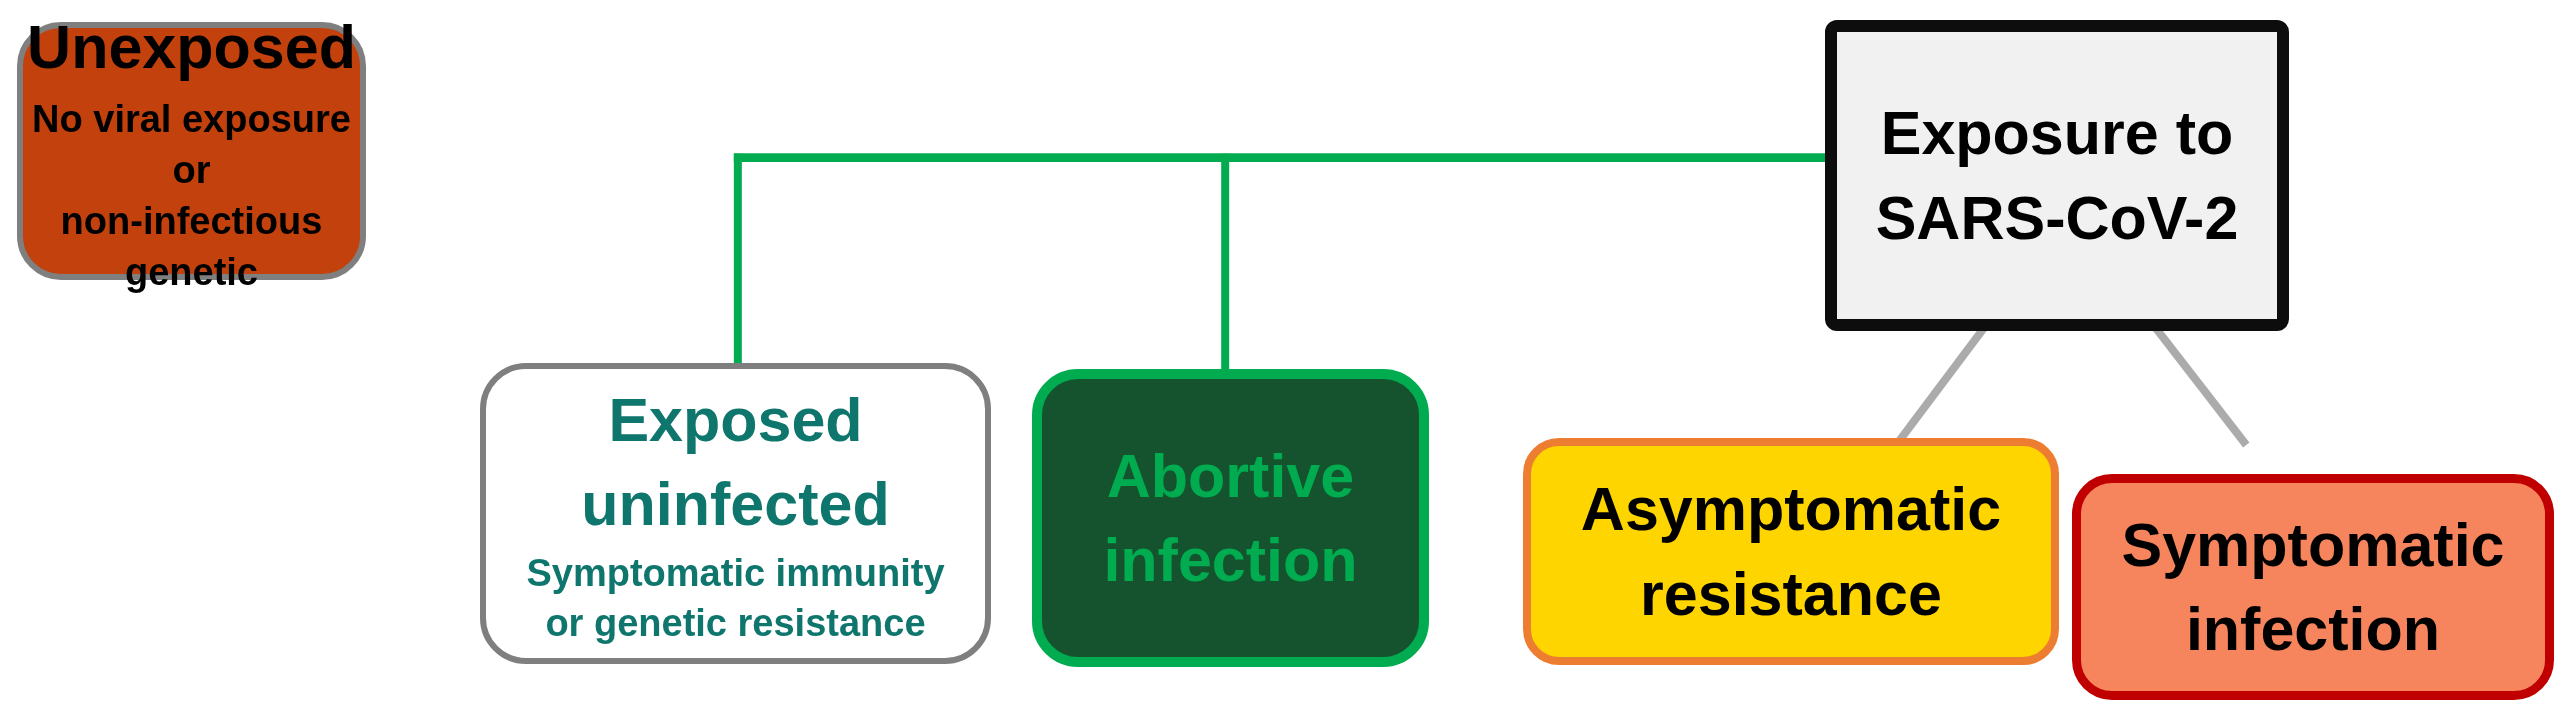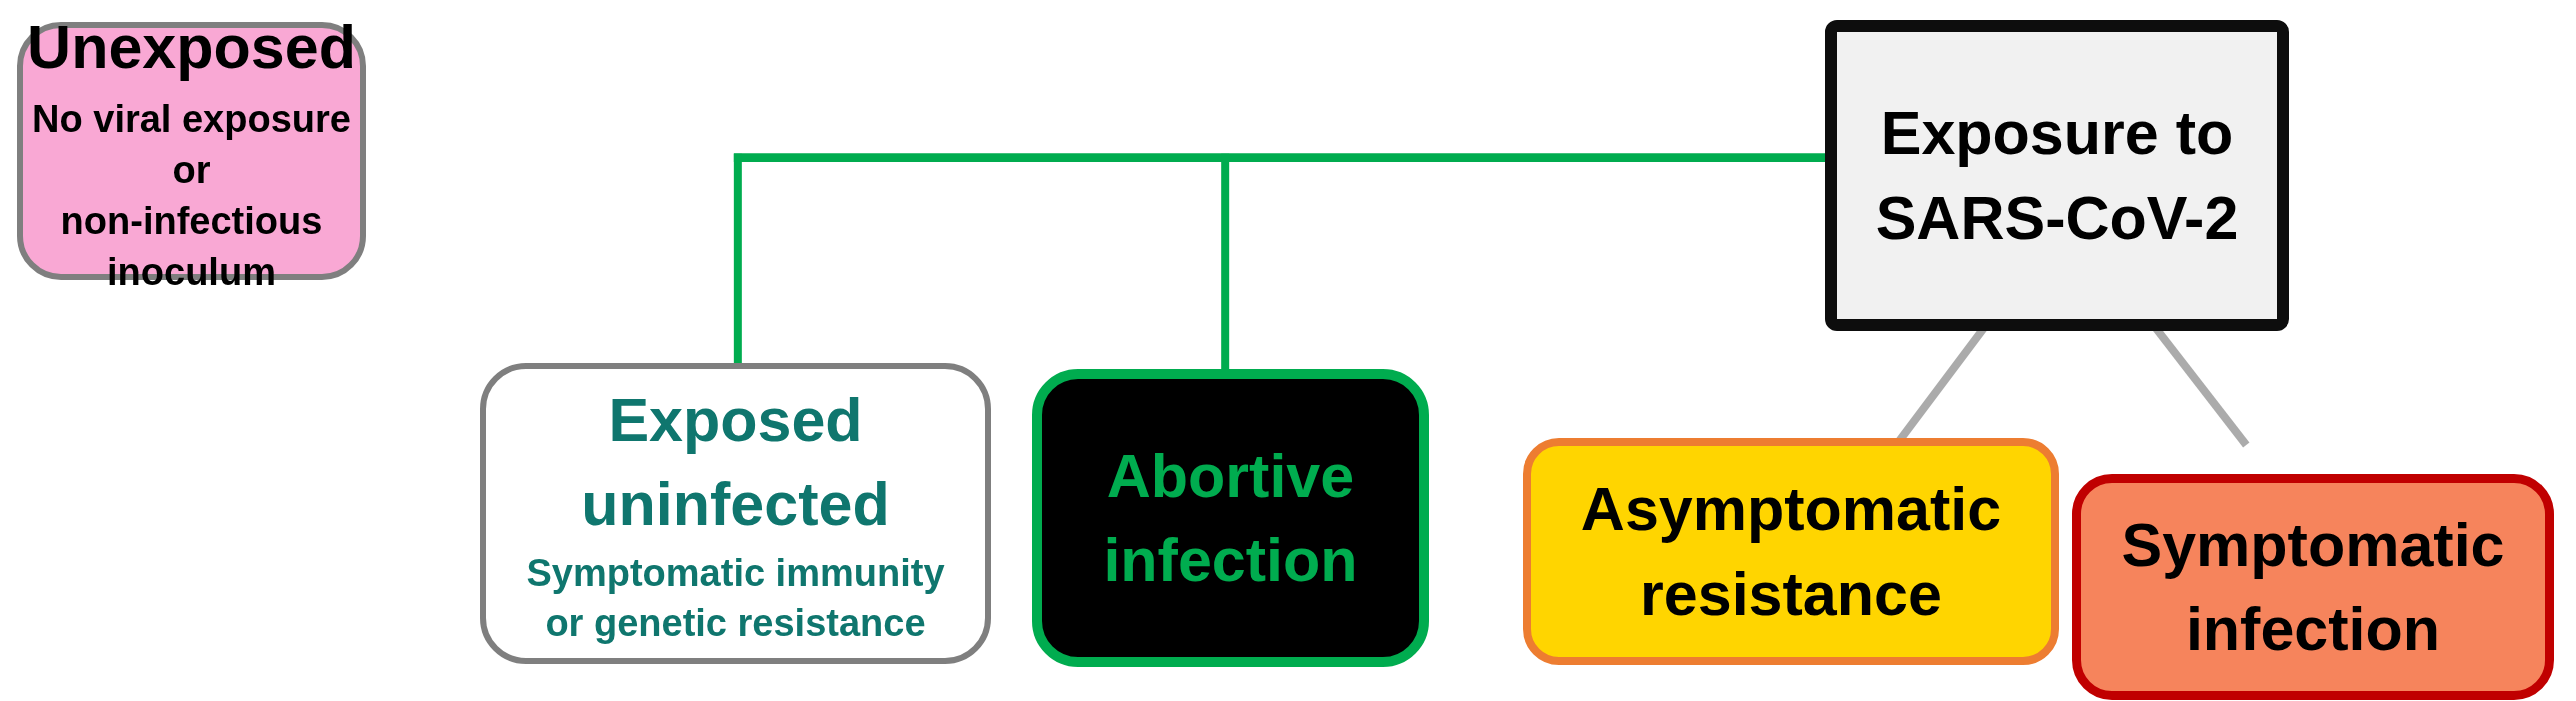--- a/index.html
+++ b/index.html
@@ -80,39 +80,39 @@
 <div class="canvas">
 
   <svg class="connectors" viewBox="0 0 3217 876" xmlns="http://www.w3.org/2000/svg">
     <line x1="916" y1="197" x2="2286" y2="197" stroke-width="11" stroke="#00AC4F"></line>
     <line x1="921" y1="192" x2="921" y2="462" stroke-width="10" stroke="#00AC4F"></line>
     <line x1="1530" y1="192" x2="1530" y2="470" stroke-width="10" stroke="#00AC4F"></line>
     <line x1="2478" y1="410" x2="2370" y2="554" stroke-width="10" stroke="#ABABAB"></line>
     <line x1="2693" y1="410" x2="2806" y2="556" stroke-width="10" stroke="#ABABAB"></line>
   </svg>
 
-  <div class="node node-unexposed" style="border-color: rgb(127, 127, 127); background: #f9a8d4; color: rgb(0, 0, 0);">
+  <div class="node node-unexposed" style="border-color: rgb(127, 127, 127); background: #c2410c; color: rgb(0, 0, 0);">
     <div class="title">Unexposed</div>
     <div class="subtitle">No viral exposure or
-non-infectious inoculum</div>
+non-infectious genetic</div>
   </div>
 
   <div class="node node-exposure" style="border-color: rgb(13, 13, 13); background: rgb(241, 241, 241); color: rgb(0, 0, 0);">
     <div class="title">Exposure to
 SARS-CoV-2</div>
   </div>
 
   <div class="node node-exposed-uninfected" style="border-color: rgb(127, 127, 127); background: rgb(255, 255, 255); color: #0f766e;">
     <div class="title">Exposed
 uninfected</div>
     <div class="subtitle">Symptomatic immunity
 or genetic resistance</div>
   </div>
 
-  <div class="node node-abortive" style="border-color: rgb(0, 172, 79); background: #000000; color: rgb(0, 172, 79);">
+  <div class="node node-abortive" style="border-color: rgb(0, 172, 79); background: #14532d; color: rgb(0, 172, 79);">
     <div class="title">Abortive
 infection</div>
   </div>
 
   <div class="node node-asymptomatic" style="border-color: rgb(237, 125, 49); background: rgb(255, 213, 0); color: rgb(0, 0, 0);">
     <div class="title">Asymptomatic
 resistance</div>
   </div>
 
   <div class="node node-symptomatic" style="border-color: rgb(192, 0, 0); background: rgb(246, 132, 92); color: rgb(0, 0, 0); margin-top: 34px;">

